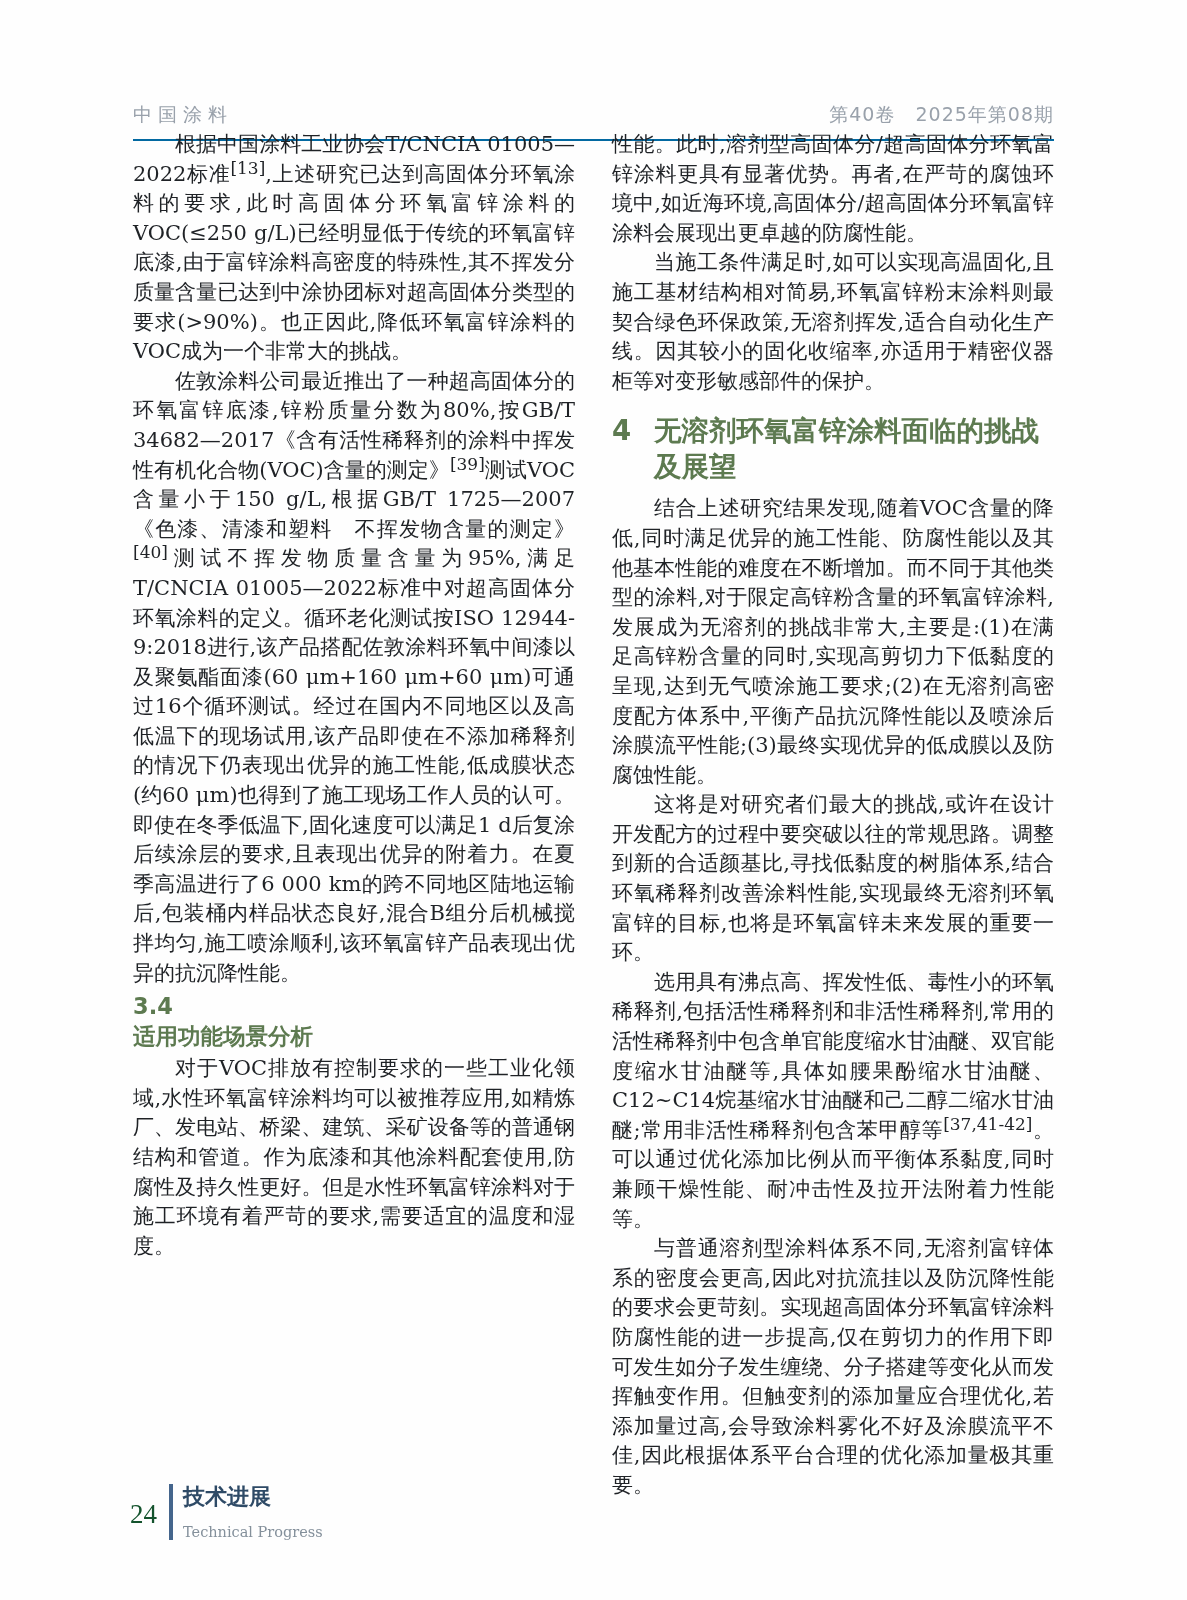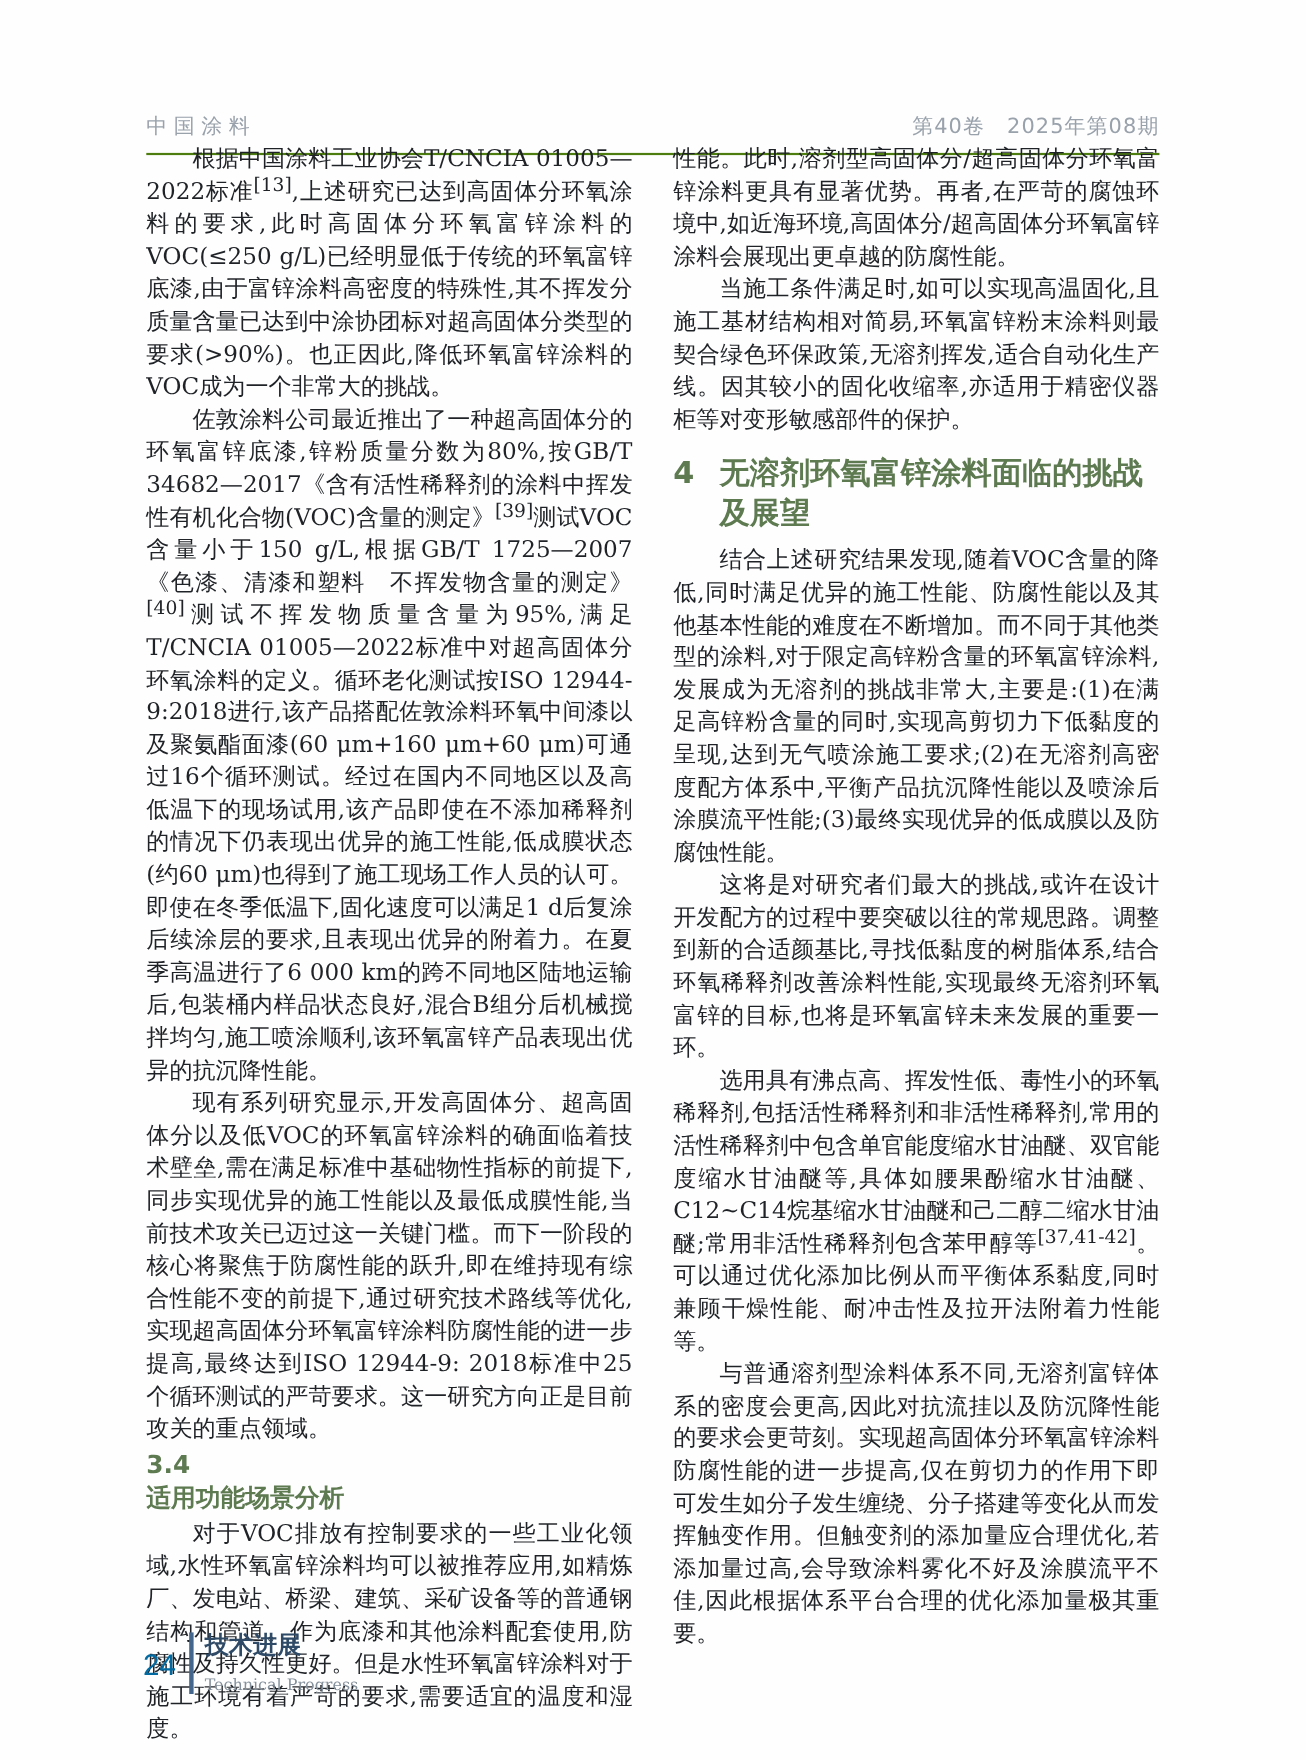--- a/index.html
+++ b/index.html
@@ -4,21 +4,21 @@
 <style>
   html,body { margin:0; padding:0; background:#e9e9e9; }
   .page {
     position:relative; width:1187px; height:1600px; margin:0 auto;
     background:#fefefe; overflow:hidden;
     font-family:"DejaVu Serif","Liberation Serif",serif;
   }
   .header {
     position:absolute; top:70px; left:133px; width:921px;
     display:flex; justify-content:space-between; align-items:flex-end;
-    padding-bottom:11px; border-bottom:2px solid #4d7c0f;
+    padding-bottom:11px; border-bottom:2px solid #0369a1;
     font-family:"DejaVu Sans","Liberation Sans",sans-serif;
     font-size:19px; color:#99a1ab;
   }
   .header .journal { letter-spacing:6px; }
   .header .issue { letter-spacing:1px;margin-top:32px; }
   .columns {
     position:absolute; top:130px; left:133px; width:921px;
     display:flex; gap:37px;
   }
   .col {
@@ -39,23 +39,23 @@
     font-family:"DejaVu Sans","Liberation Sans",sans-serif;
     font-weight:bold; font-size:27.5px; line-height:36px; color:#5d7a50;
     text-align:left;
   }
   .h-main .num { width:42px; flex:none; }
   .footer {
     position:absolute; left:130px; top:1484px;
     display:flex; align-items:stretch;
   }
   .footer .page-num {
-    font-size:27px; color:#0369a1; margin-right:12px;
+    font-size:27px; color:#14532d; margin-right:12px;
     align-self:flex-end; padding-bottom:12px; line-height:1;
-    font-family:Liberation Sans, sans-serif;
+    font-family:Liberation Serif, serif;
   }
   .footer .bar { width:4px; background:#44658c; margin-right:10px; }
   .footer .cn {
     font-family:"DejaVu Sans","Liberation Sans",sans-serif;
     font-size:22px; font-weight:bold; color:#2e4a66; line-height:1.2;
   }
   .footer .en {
     font-family:"DejaVu Serif","Liberation Serif",serif;
     font-size:14.5px; color:#84909b; margin-top:14px;
   }
@@ -68,21 +68,20 @@
   <div class="header">
     <span class="journal">中国涂料</span>
     <span class="issue">第40卷　2025年第08期</span>
   </div>
 
   <div class="columns">
 
     <div class="col">
       <p><span>根据中国涂料工业协会T/CNCIA 01005—2022标准</span><sup class="ref">[13]</sup><span>,上述研究已达到高固体分环氧涂料的要求,此时高固体分环氧富锌涂料的VOC(≤250 g/L)已经明显低于传统的环氧富锌底漆,由于富锌涂料高密度的特殊性,其不挥发分质量含量已达到中涂协团标对超高固体分类型的要求(&gt;90%)。也正因此,降低环氧富锌涂料的VOC成为一个非常大的挑战。</span></p>
       <p><span>佐敦涂料公司最近推出了一种超高固体分的环氧富锌底漆,锌粉质量分数为80%,按GB/T 34682—2017《含有活性稀释剂的涂料中挥发性有机化合物(VOC)含量的测定》</span><sup class="ref">[39]</sup><span>测试VOC含量小于150 g/L,根据GB/T 1725—2007《色漆、清漆和塑料　不挥发物含量的测定》</span><sup class="ref">[40]</sup><span>测试不挥发物质量含量为95%,满足T/CNCIA 01005—2022标准中对超高固体分环氧涂料的定义。循环老化测试按ISO 12944-9:2018进行,该产品搭配佐敦涂料环氧中间漆以及聚氨酯面漆(60 μm+160 μm+60 μm)可通过16个循环测试。经过在国内不同地区以及高低温下的现场试用,该产品即使在不添加稀释剂的情况下仍表现出优异的施工性能,低成膜状态(约60 μm)也得到了施工现场工作人员的认可。即使在冬季低温下,固化速度可以满足1 d后复涂后续涂层的要求,且表现出优异的附着力。在夏季高温进行了6 000 km的跨不同地区陆地运输后,包装桶内样品状态良好,混合B组分后机械搅拌均匀,施工喷涂顺利,该环氧富锌产品表现出优异的抗沉降性能。</span></p>
-      <p>现有系列研究显示,开发高固体分、超高固体分以及低VOC的环氧富锌涂料的确面临着技术壁垒,需在满足标准中基础物性指标的前提下,同步实现优异的施工性能以及最低成膜性能,当前技术攻关已迈过这一关键门槛。而下一阶段的核心将聚焦于防腐性能的跃升,即在维持现有综合性能不变的前提下,通过研究技术路线等优化,实现超高固体分环氧富锌涂料防腐性能的进一步提高,最终达到ISO 12944-9: 2018标准中25个循环测试的严苛要求。这一研究方向正是目前攻关的重点领域。</p>
       <div class="h-sub">
         <span class="num">3.4</span>
         <span class="txt">适用功能场景分析</span>
       </div>
       <p>对于VOC排放有控制要求的一些工业化领域,水性环氧富锌涂料均可以被推荐应用,如精炼厂、发电站、桥梁、建筑、采矿设备等的普通钢结构和管道。作为底漆和其他涂料配套使用,防腐性及持久性更好。但是水性环氧富锌涂料对于施工环境有着严苛的要求,需要适宜的温度和湿度。</p>
 
     </div>
 
     <div class="col">
       <p class="no-indent">性能。此时,溶剂型高固体分/超高固体分环氧富锌涂料更具有显著优势。再者,在严苛的腐蚀环境中,如近海环境,高固体分/超高固体分环氧富锌涂料会展现出更卓越的防腐性能。</p>

